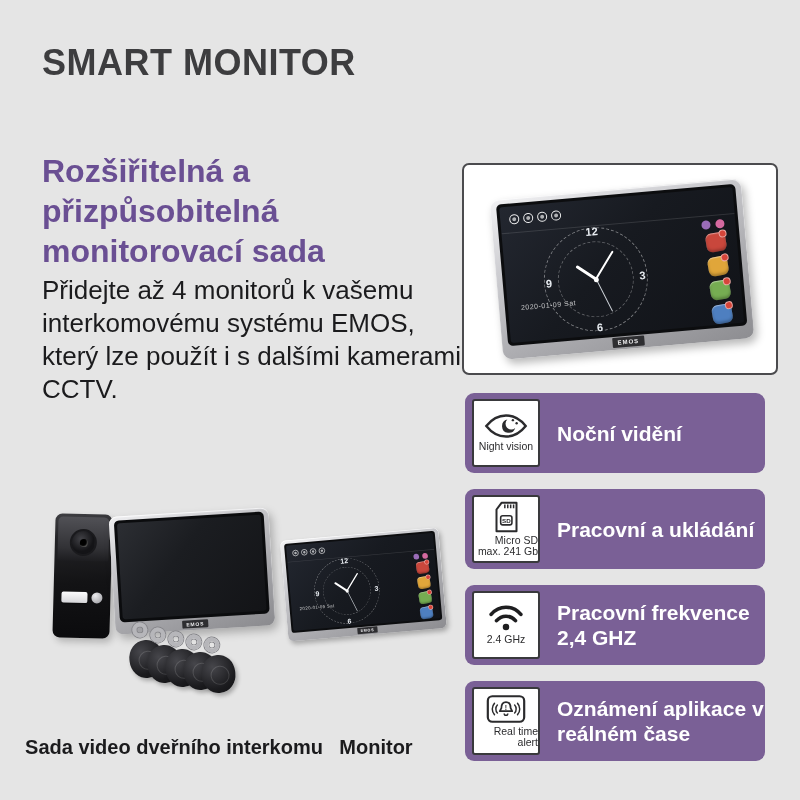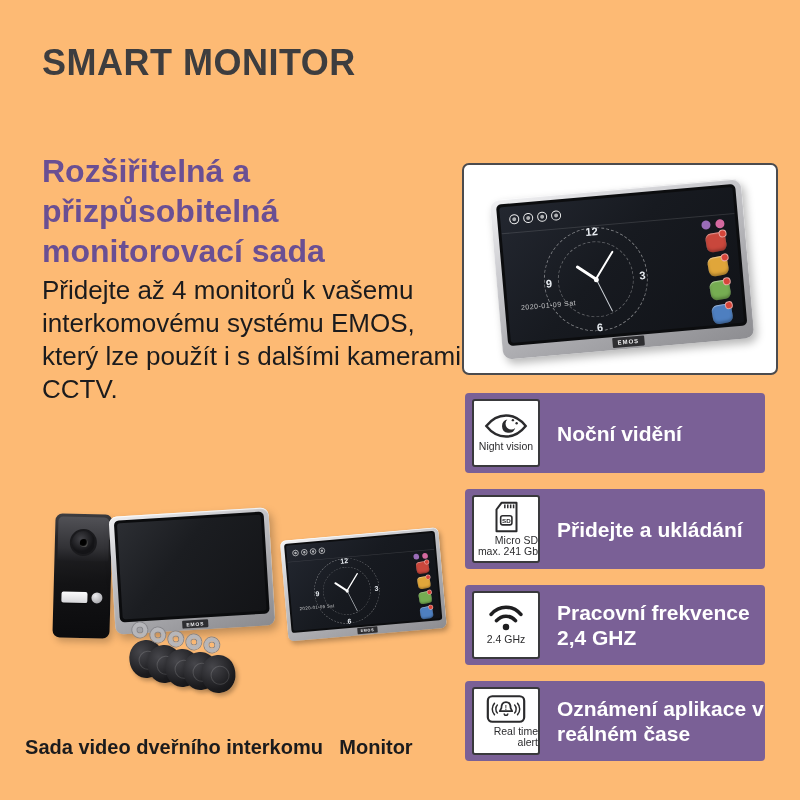--- a/index.html
+++ b/index.html
@@ -1,18 +1,18 @@
 <!DOCTYPE html>
 <html><head>
 <meta charset="utf-8">
 <style>
   * { margin:0; padding:0; box-sizing:border-box; }
   html,body { background:#fff; }
   body { font-family:"Liberation Sans", sans-serif; }
-  .canvas { position:relative; width:800px; height:800px; background:#fdba74; overflow:hidden; }
+  .canvas { position:relative; width:800px; height:800px; background:#e5e5e5; overflow:hidden; }
 
   
   .page-title { position:absolute; left:42px; top:42px; font-size:36px; font-weight:bold;
                 color:#3d3d3f; letter-spacing:.5px; }
   .intro-heading { position:absolute; left:42px; top:151px; width:432px; font-size:32px;
                    line-height:40px; font-weight:bold; color:#6a4f93; }
   .intro-desc { position:absolute; left:42px; top:274px; width:424px; font-size:26px;
                 line-height:33px; font-weight:500; color:#1b1b1d; }
 
   
@@ -111,21 +111,21 @@
               background:radial-gradient(circle at 35% 30%, #46464b 0%, #1b1b1e 65%, #111113 100%); }
   .fob-body::after { content:""; position:absolute; left:50%; top:50%; width:17px; height:17px;
                      margin:-8.5px 0 0 -8.5px; border:1.5px solid rgba(255,255,255,.14); border-radius:50%; }
 
   .caption { position:absolute; top:736px; font-size:20px; font-weight:bold; color:#1b1b1d; text-align:center; }
   .caption-kit { left:24px; width:300px; }
   .caption-monitor { left:316px; width:120px; }
 
   
   .feature-row { position:absolute; left:465px; width:300px; height:80px; }
-  .feature-badge { position:absolute; inset:0; background:#7a6096; border-radius:4px;
+  .feature-badge { position:absolute; inset:0; background:#7a6096; border-radius:9px;
                    display:flex; align-items:center; padding-left:92px; }
   .feature-label { color:#fff; font-size:21px; font-weight:bold; line-height:25px; }
   .feature-iconbox { position:absolute; left:7px; top:6px; width:68px; height:68px; background:#fff;
                      border:2px solid #39393c; border-radius:3px; z-index:1;
                      display:flex; flex-direction:column; align-items:center; justify-content:center; gap:2px; }
   .icon-caption { font-size:10.5px; line-height:11.5px; color:#2c2c2e; text-align:right; font-weight:500; }
   .row-1 { top:393px; } .row-2 { top:489px; } .row-3 { top:585px; } .row-4 { top:681px; }
 </style>
 </head>
 <body>
@@ -189,21 +189,21 @@
         <path d="M25.5 7 a7.3 7.3 0 1 0 8.5 9.2 a5.9 5.9 0 0 1 -8.5 -9.2 Z" fill="#2b2b2d"></path>
         <circle cx="31.5" cy="7.6" r="1.3" fill="#2b2b2d"></circle>
         <circle cx="35.6" cy="11" r="1.3" fill="#2b2b2d"></circle>
       </svg>
       <div class="icon-caption">Night vision</div>
     </div>
   </div>
 
   <div class="feature-row row-2">
     <div class="feature-badge">
-      <div class="feature-label">Přidejte a ukládání</div>
+      <div class="feature-label">Pracovní a ukládání</div>
     </div>
     <div class="feature-iconbox">
       <svg width="25" height="32" viewBox="0 0 30 38">
         <path d="M9 2 H27 V36 H3 V10 L9 2 Z" fill="none" stroke="#2b2b2d" stroke-width="2.4" stroke-linejoin="round"></path>
         <path d="M13 4 v4.5 M16.5 4 v4.5 M20 4 v4.5 M23.5 4 v4.5" stroke="#2b2b2d" stroke-width="1.8"></path>
         <rect x="8" y="17.5" width="13.5" height="11" rx="2.5" fill="none" stroke="#2b2b2d" stroke-width="1.9"></rect>
         <text x="14.8" y="26" font-size="7.5" font-weight="bold" text-anchor="middle" fill="#2b2b2d">SD</text>
       </svg>
       <div class="icon-caption">Micro SD max. 241 Gb</div>
     </div>

